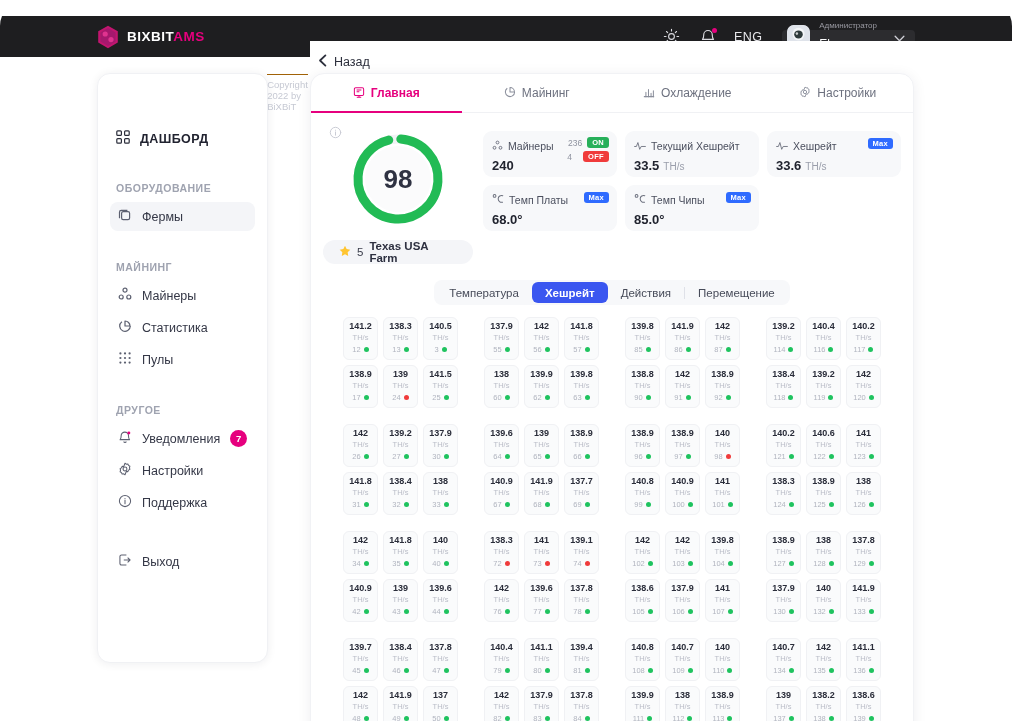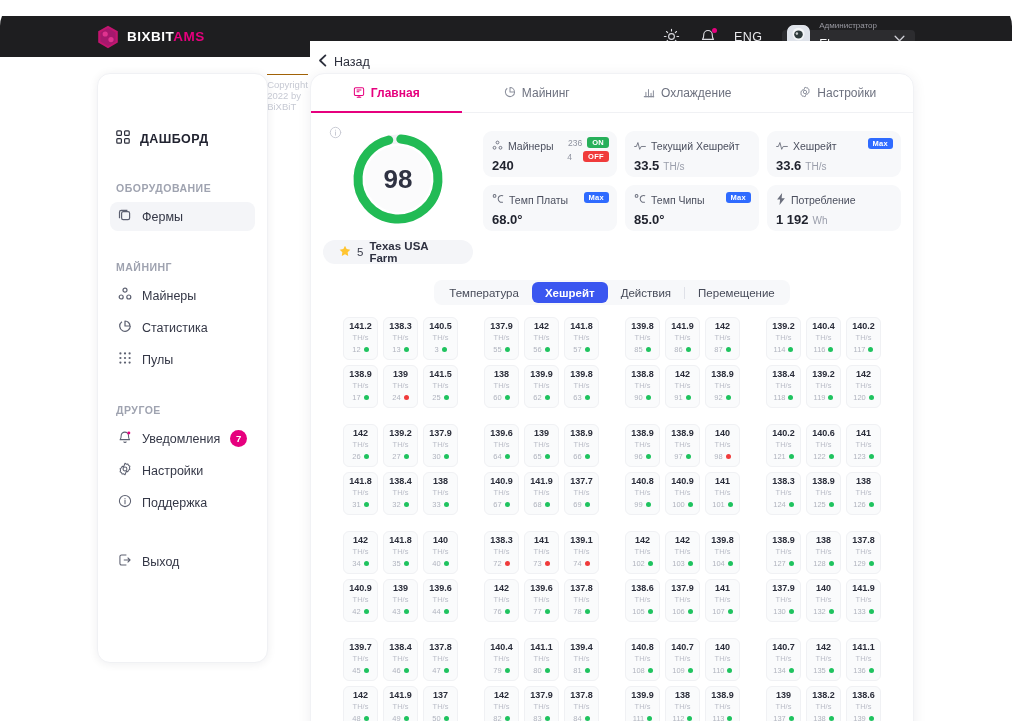--- a/index.html
+++ b/index.html
@@ -573,34 +573,20 @@
                 </svg>
               </span>
               <span class="stat-label">Темп Чипы</span>
               <span class="pill max" style="position:absolute;right:8px;top:7px;">Max</span>
             </div>
             <div class="stat-main">
               <span class="stat-value">85.0°</span>
             </div>
           </div>
 
-          <div class="stat">
-            <div class="stat-head">
-              <span>
-                <svg width="10" height="12" viewBox="0 0 10 13" fill="#6c707e">
-                  <path d="M6.2 0L.8 7.1h3.2L3.4 13 9.2 5.6H5.7z"></path>
-                </svg>
-              </span>
-              <span class="stat-label">Потребление</span>
-            </div>
-            <div class="stat-main">
-              <span class="stat-value">1 192</span>
-              <span class="stat-unit">Wh</span>
-            </div>
-          </div>
 
         </div>
       </div>
 
       <div class="filter-wrap">
         <div class="filter-bar">
           <div class="filter-tab">Температура</div>
           <div class="filter-tab active">Хешрейт</div>
           <div class="filter-tab">Действия</div>
           <div class="filter-sep"></div>

